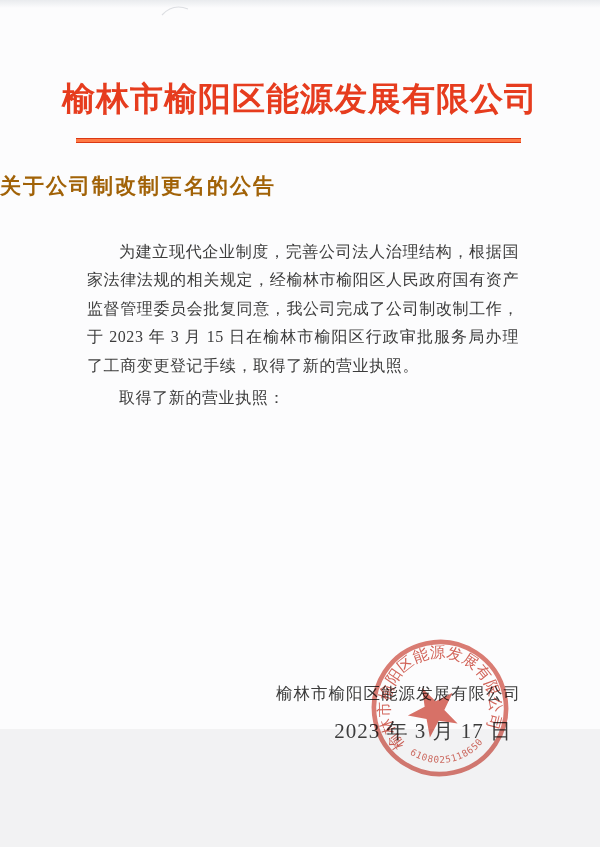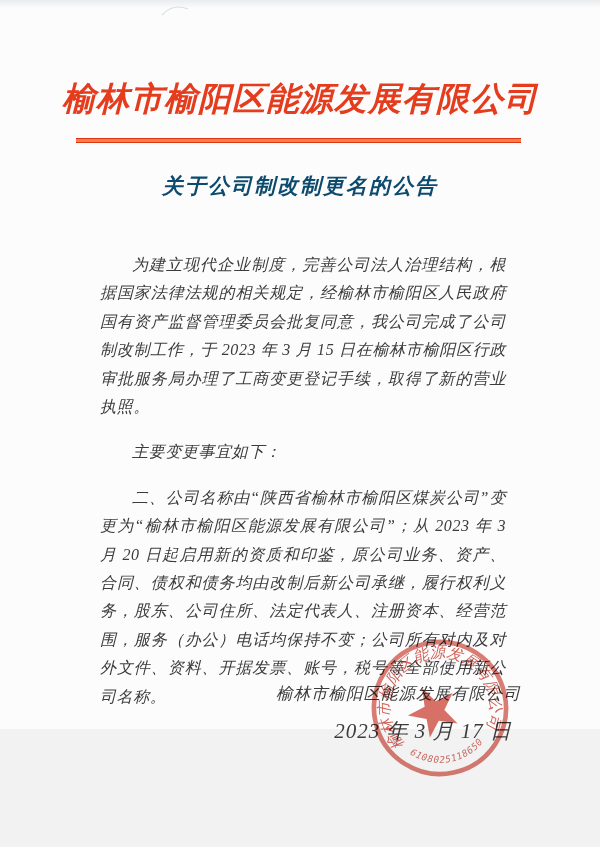--- a/index.html
+++ b/index.html
@@ -6,21 +6,20 @@
   body{
     width:600px;height:847px;
     background:#f2f2f3;
     font-family:"Liberation Serif", serif;
     overflow:hidden;
   }
   .page{
     position:relative;
     width:600px;height:729px;
     background:#fcfcfd;
-    font-style:italic;
   }
   .scan-top-strip{
     position:absolute;top:0;left:0;width:600px;height:8px;
     background:linear-gradient(#e9ebee,#fcfcfd);
   }
   .pencil-mark{
     position:absolute;left:160px;top:2px;opacity:.55;
   }
   .letterhead{
     position:absolute;top:77px;left:0;width:600px;
@@ -34,37 +33,37 @@
   }
   .red-rule{
     position:absolute;top:138px;left:76px;width:445px;height:5px;
     background:#ff7a45;
     border-top:1.6px solid #da3814;
     border-bottom:1.6px solid #da3814;
     box-sizing:border-box;
   }
   .doc-title{
     position:absolute;top:172px;left:0;width:600px;
-    text-align:center;
+    text-align:left;
     font-family:"Liberation Sans", sans-serif;
     font-weight:600;
     font-size:21px;
     letter-spacing:2px;
-    color:#0c4a6e;
+    color:#a16207;
     white-space:nowrap;
   }
   .content{
     position:absolute;top:234px;left:83px;width:440px;
     font-size:16px;
     line-height:28.4px;
     letter-spacing:0.6px;
     color:#3c3c3c;
     text-align:justify;
   }
-  .content p{margin:17px;text-indent:2em;}
+  .content p{margin:4px;text-indent:2em;}
   .sign-company{
     position:absolute;top:683px;right:79px;
     font-size:16.5px;letter-spacing:1px;color:#3c3c3c;
     white-space:nowrap;
   }
   .sign-date{
     position:absolute;top:717px;right:88px;
     font-size:21px;letter-spacing:1px;color:#3c3c3c;
     white-space:nowrap;
   }
@@ -100,22 +99,21 @@
   </svg>
 
   <div class="letterhead">榆林市榆阳区能源发展有限公司</div>
 
   <div class="red-rule"></div>
 
   <div class="doc-title">关于公司制改制更名的公告</div>
 
   <div class="content">
     <p>为建立现代企业制度，完善公司法人治理结构，根据国家法律法规的相关规定，经榆林市榆阳区人民政府国有资产监督管理委员会批复同意，我公司完成了公司制改制工作，于 2023 年 3 月 15 日在榆林市榆阳区行政审批服务局办理了工商变更登记手续，取得了新的营业执照。</p>
-    <p>主要变更事宜如下：</p>
-    <p>二、公司名称由“陕西省榆林市榆阳区煤炭公司”变更为“榆林市榆阳区能源发展有限公司”；从 2023 年 3 月 20 日起启用新的资质和印鉴，原公司业务、资产、合同、债权和债务均由改制后新公司承继，履行权利义务，股东、公司住所、法定代表人、注册资本、经营范围，服务（办公）电话均保持不变；公司所有对内及对外文件、资料、开据发票、账号，税号等全部使用新公司名称。</p>
+    <p>取得了新的营业执照：</p>
   </div>
 
   <div class="sign-company">榆林市榆阳区能源发展有限公司</div>
 
   <div class="sign-date">2023 年 3 月 17 日</div>
 
   <svg class="seal" viewBox="0 0 160 160">
     <circle class="seal-ring" cx="80" cy="80" r="60"></circle>
     <polygon class="seal-star" points="67.8,58.8 77.4,73.1 94.1,68.9 83.5,82.5 92.7,97.1 76.5,91.2 65.4,104.4 66.0,87.2 50.0,80.7 66.6,76.0"></polygon>
     <defs>

